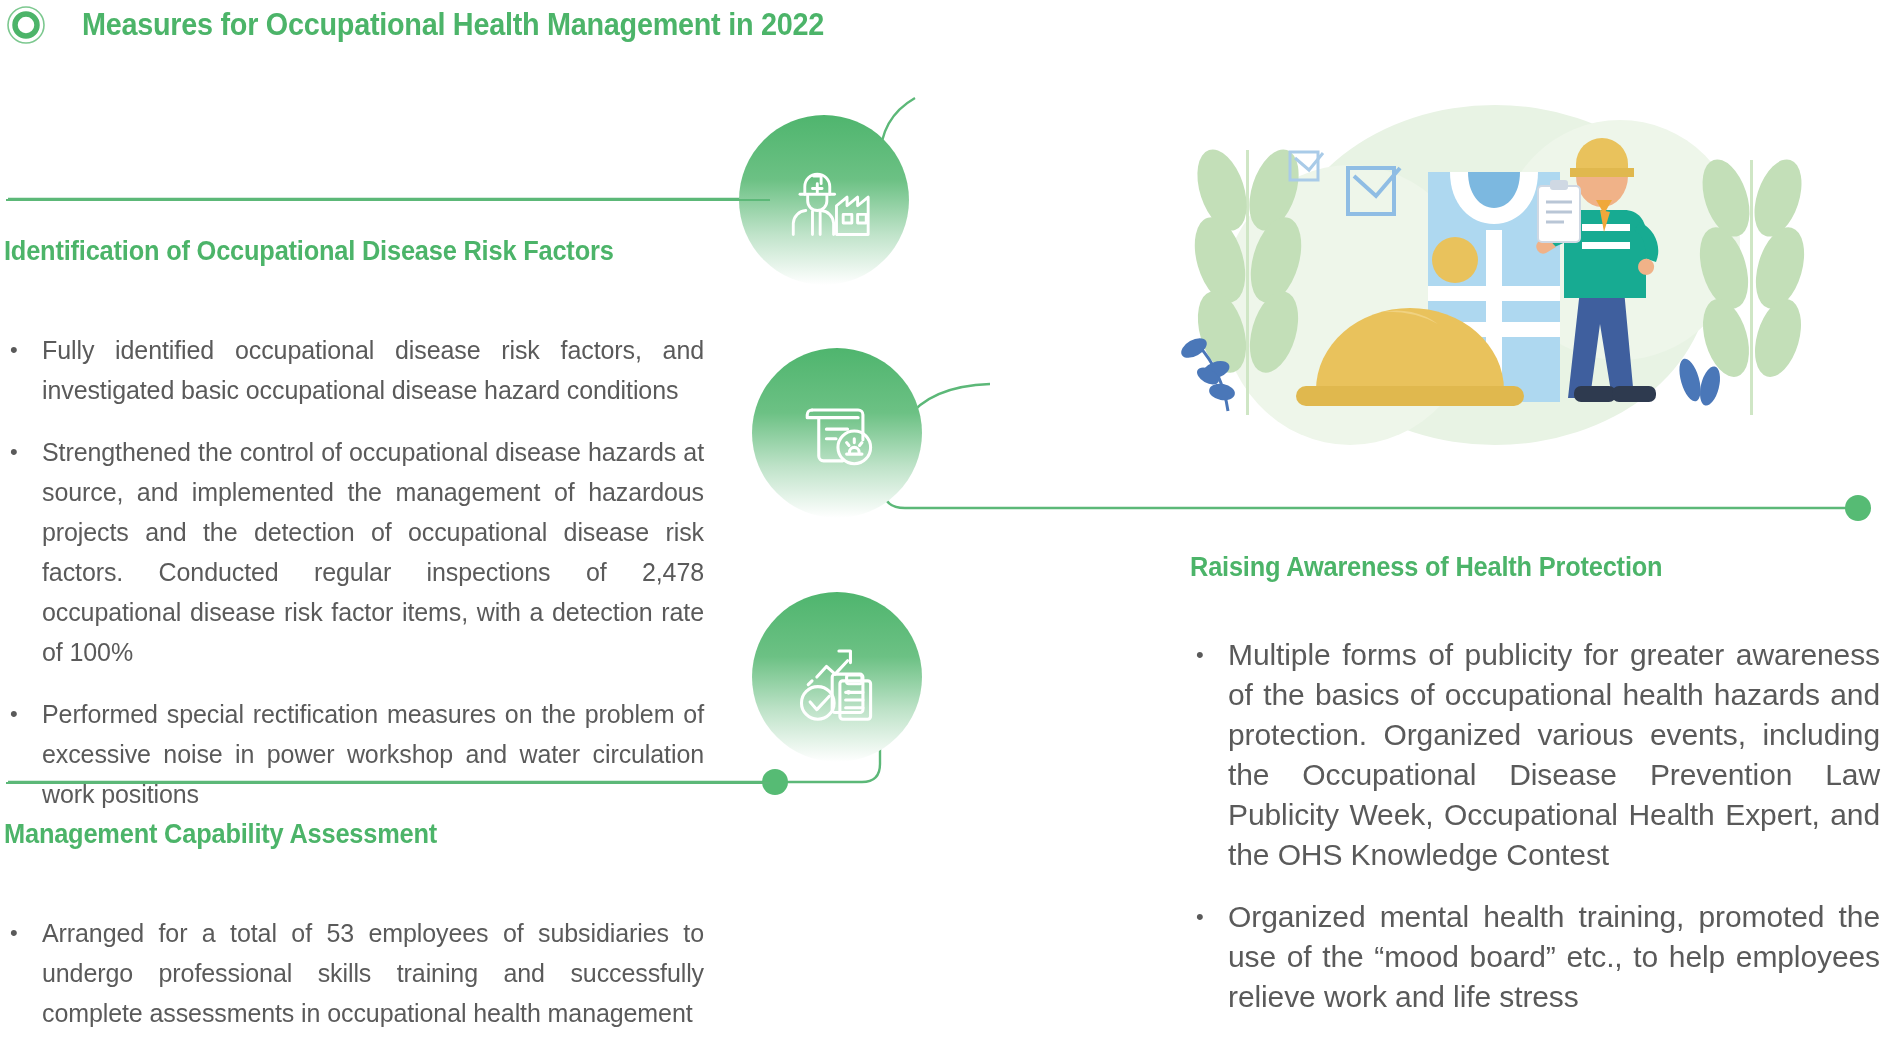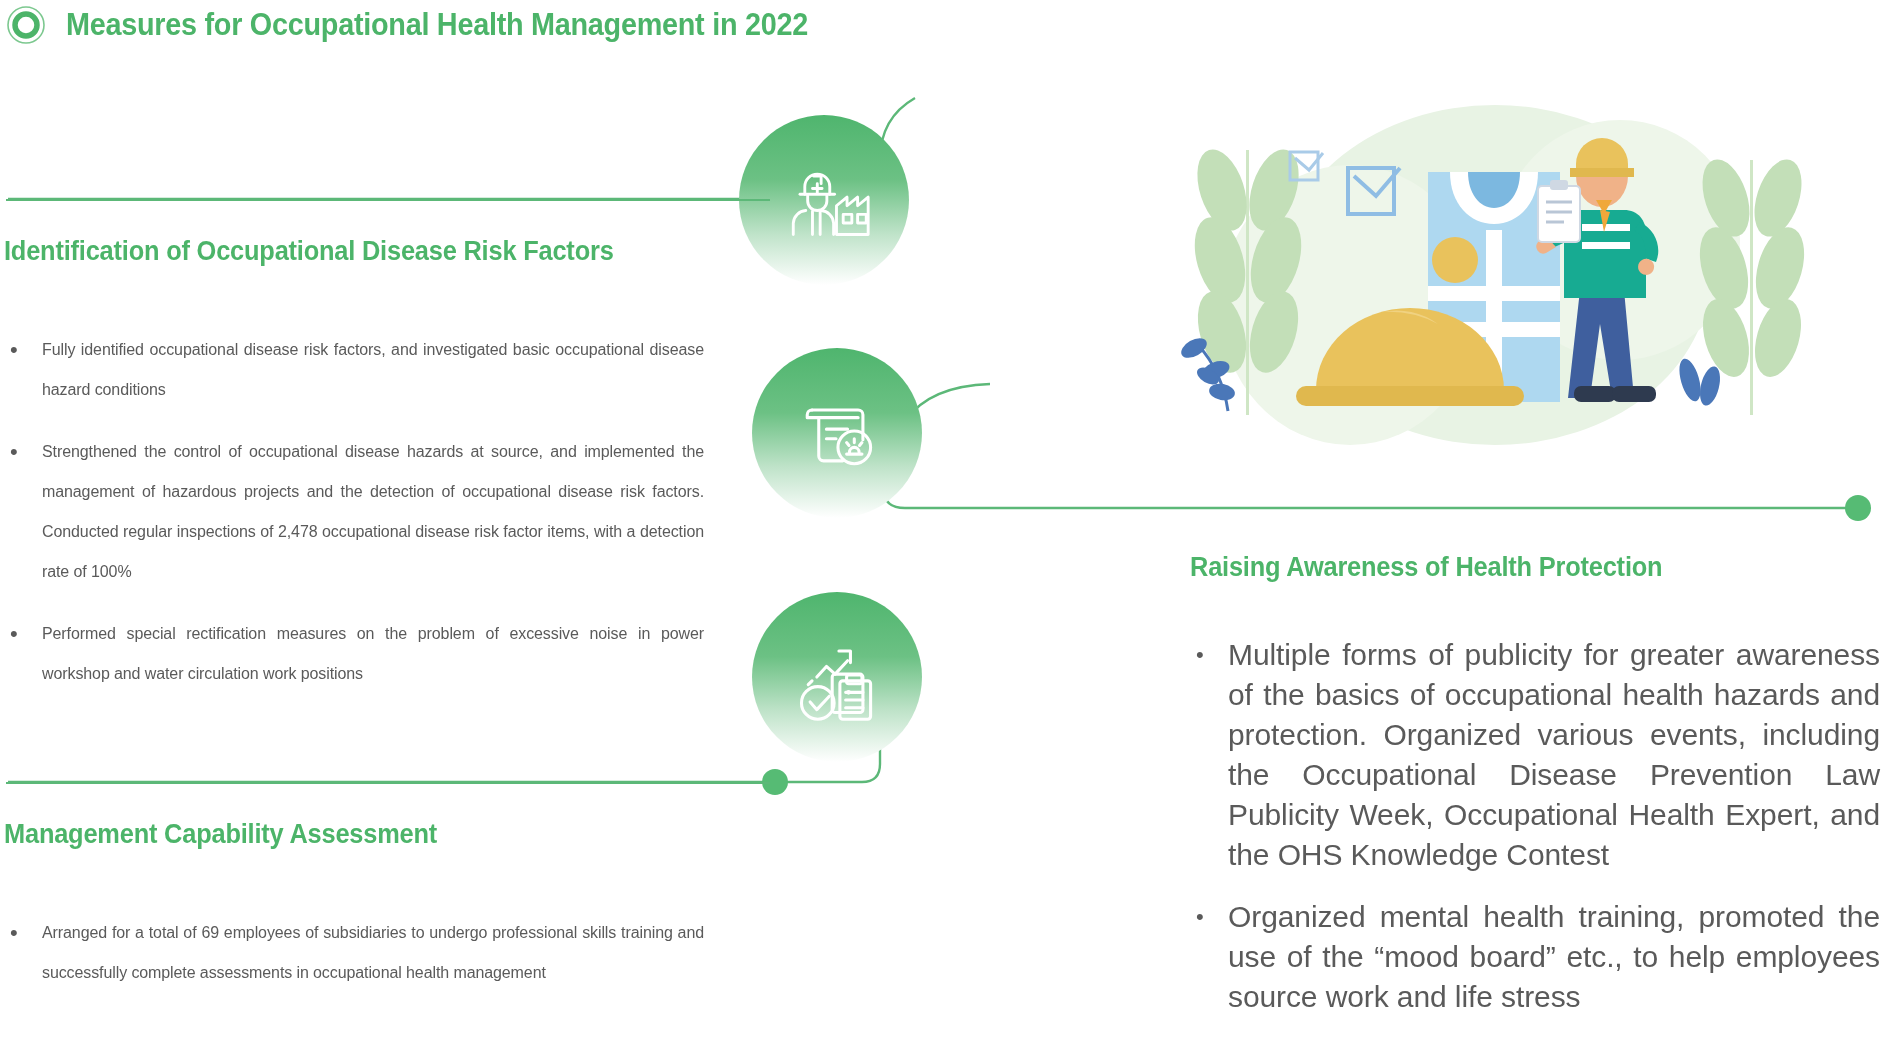--- a/index.html
+++ b/index.html
@@ -7,21 +7,21 @@
     width: 1885px; height: 1051px;
     background: #ffffff;
     font-family: "Liberation Sans", sans-serif;
     overflow: hidden;
   }
   .page { position: relative; width: 1885px; height: 1051px; }
 
   
   .title-row {
     position: absolute; left: 6px; top: 0px;
-    display: flex; align-items: center; gap: 20px; height: 50px;
+    display: flex; align-items: center; gap: 36px; height: 50px;
   }
   .ring-icon { width: 40px; height: 40px; flex: 0 0 40px; }
   .page-title {
     font-size: 31px; font-weight: bold; color: #4cb469;
     letter-spacing: -0.3px; white-space: nowrap;
     transform: scaleX(0.93); transform-origin: left center;
   }
 
   
   .connectors { position: absolute; left: 0; top: 0; width: 1885px; height: 1051px; }
@@ -54,21 +54,21 @@
   #bullets-1 { top: 330px; }
   #bullets-2 { top: 913px; }
 
   .bullet { display: flex; margin-bottom: 22px; }
   .bullet:last-child { margin-bottom: 0; }
   .bullet-dot {
     flex: 0 0 38px; color: #5a5a5a; font-size: 22px; line-height: 40px;
     padding-left: 6px;
   }
   .bullet-text {
-    flex: 1; color: #5a5a5a; font-size: 16px; line-height: 40px;
+    flex: 1; color: #5a5a5a; font-size: 25px; line-height: 40px;
     text-align: justify; letter-spacing: -0.1px;
   }
   .bullet-text.last-left { text-align: justify; }
   #head-awareness {
     position: absolute; left: 1190px; top: 552px;
     font-size: 27px; font-weight: bold; color: #4cb469;
     letter-spacing: -0.2px; transform: scaleX(0.94); transform-origin: left center;
   }
   #bullets-3 { position: absolute; left: 1190px; top: 635px; width: 690px; }
   #bullets-3 .bullet-text { font-size: 30px; line-height: 40px; }
@@ -170,21 +170,21 @@
     </div>
   </div>
 
   <div class="divider" id="divider-2"></div>
 
   <div class="sec-head" id="head-management">Management Capability Assessment</div>
 
   <div class="bullets" id="bullets-2">
     <div class="bullet">
       <span class="bullet-dot">•</span>
-      <span class="bullet-text last-left">Arranged for a total of 69 employees of subsidiaries to undergo professional skills training and successfully complete assessments in occupational health management</span>
+      <span class="bullet-text last-left">Arranged for a total of 53 employees of subsidiaries to undergo professional skills training and successfully complete assessments in occupational health management</span>
     </div>
   </div>
 
   <svg class="illustration" viewBox="0 0 720 420">
 
     <ellipse cx="345" cy="185" rx="215" ry="170" fill="#e8f3e4"></ellipse>
     <ellipse cx="200" cy="215" rx="130" ry="140" fill="#eef6ea"></ellipse>
     <ellipse cx="470" cy="150" rx="120" ry="120" fill="#eef6ea"></ellipse>
 
     <g fill="#c3dfb8">
@@ -276,17 +276,17 @@
 
   <div class="sec-head" id="head-awareness">Raising Awareness of Health Protection</div>
 
   <div class="bullets" id="bullets-3">
     <div class="bullet">
       <span class="bullet-dot">•</span>
       <span class="bullet-text">Multiple forms of publicity for greater awareness of the basics of occupational health hazards and protection. Organized various events, including the Occupational Disease Prevention Law Publicity Week, Occupational Health Expert, and the OHS Knowledge Contest</span>
     </div>
     <div class="bullet">
       <span class="bullet-dot">•</span>
-      <span class="bullet-text">Organized mental health training, promoted the use of the “mood board” etc., to help employees source work and life stress</span>
+      <span class="bullet-text">Organized mental health training, promoted the use of the “mood board” etc., to help employees relieve work and life stress</span>
     </div>
   </div>
 
 </div>
 
 </body></html>

